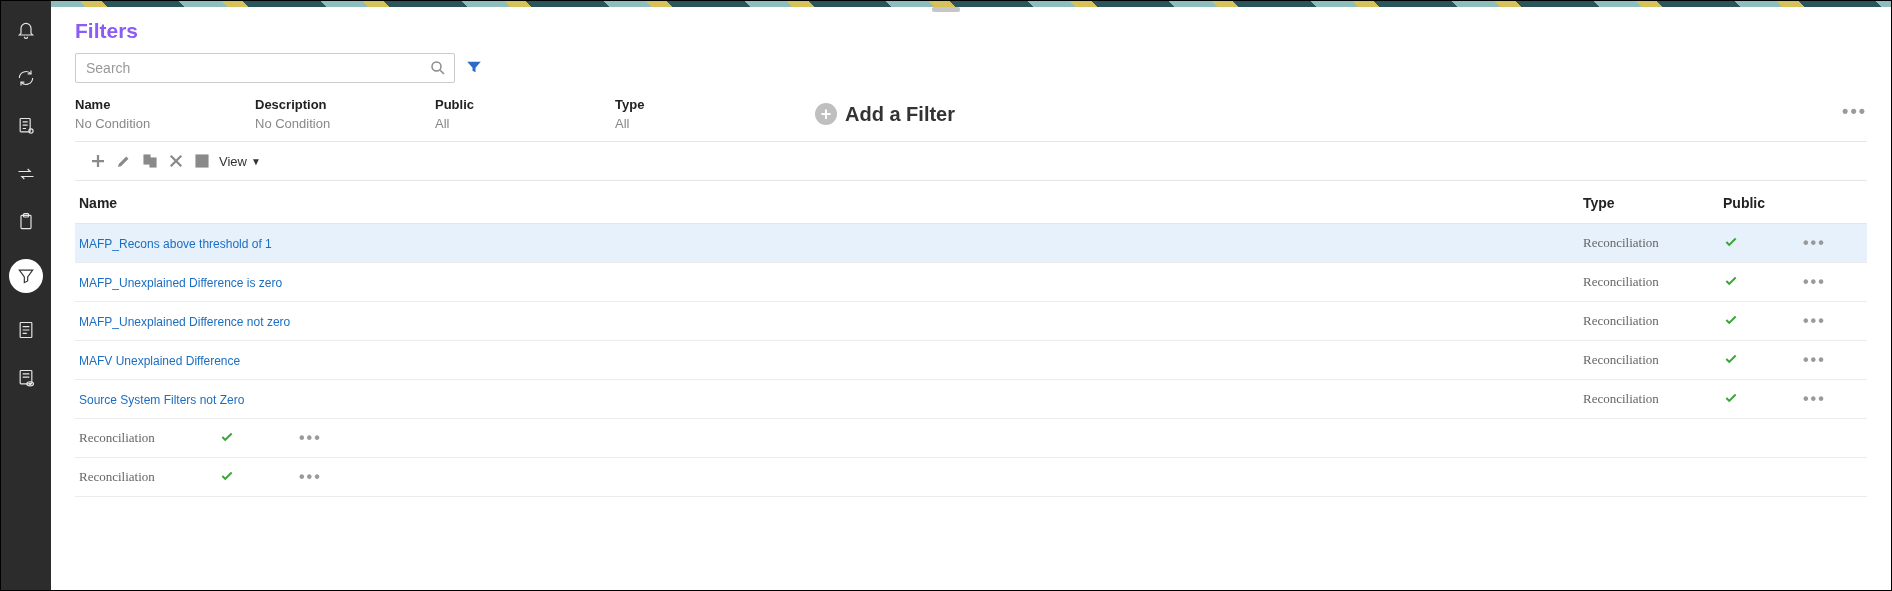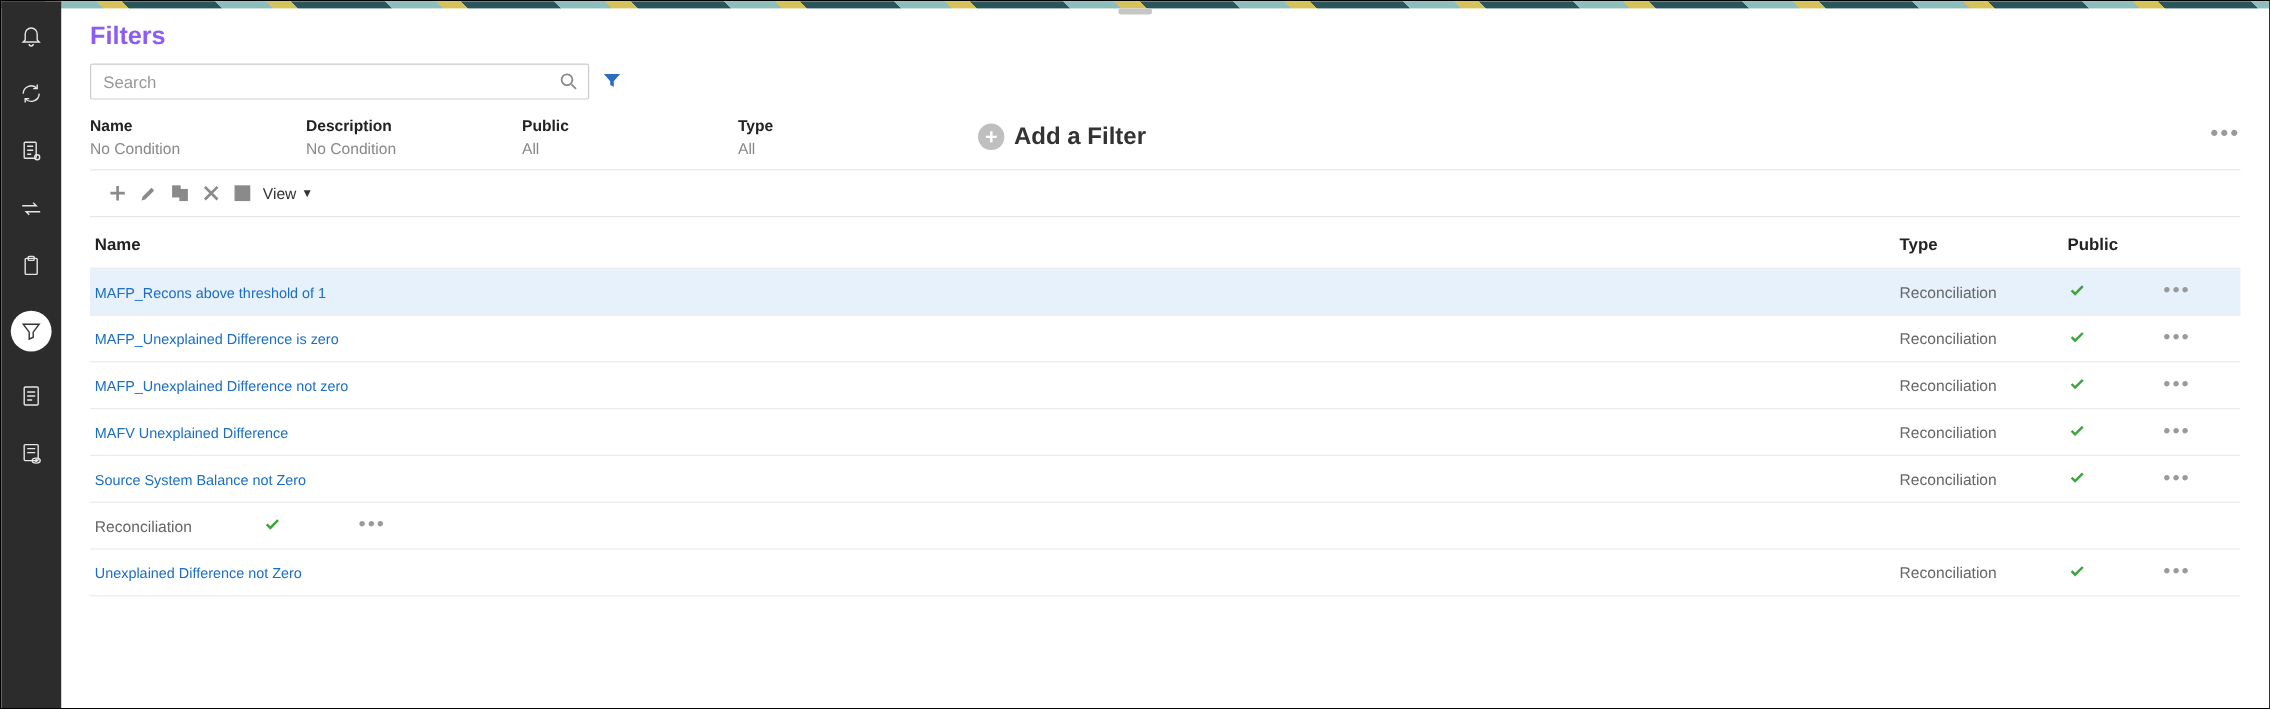--- a/index.html
+++ b/index.html
@@ -10,21 +10,21 @@
 
 .sidebar { width: 50px; background: #2c2c2c; display: flex; flex-direction: column; align-items: center; padding-top: 18px; gap: 26px; z-index: 10; }
 .sidebar .nav-icon { width: 22px; height: 22px; display: flex; align-items: center; justify-content: center; color: #e6e6e6; cursor: pointer; }
 .sidebar .nav-icon.active { width: 34px; height: 34px; border-radius: 50%; background: #fff; color: #333; }
 .sidebar svg { width: 20px; height: 20px; stroke: currentColor; fill: none; stroke-width: 1.4; }
 
 .main { flex: 1; padding: 18px 24px 0 24px; overflow: hidden; }
 .page-title { font-size: 21px; font-weight: 700; color: #8b5cf6; margin-bottom: 10px; }
 
 .search-row { display: flex; align-items: center; gap: 10px; margin-bottom: 4px; }
-.search-wrap { position: relative; width: 416px; }
+.search-wrap { position: relative; width: 380px; }
 .search-input { width: 100%; height: 30px; border: 1px solid #ccc; border-radius: 2px; padding: 0 34px 0 10px; font-size: 14px; color: #333; }
 .search-input::placeholder { color: #999; }
 .search-icon { position: absolute; right: 8px; top: 6px; color: #8a8a8a; }
 .filter-toggle { color: #2b6cc4; }
 
 .filter-bar { display: flex; align-items: flex-start; border-bottom: 1px solid #e6e6e6; padding: 10px 0 10px 0; position: relative; }
 .filter-col { margin-right: 60px; min-width: 120px; }
 .filter-col .lbl { font-weight: 700; font-size: 13px; color: #222; }
 .filter-col .val { font-size: 13px; color: #888; margin-top: 4px; }
 .add-filter { display: flex; align-items: center; gap: 8px; margin-left: 20px; align-self: center; cursor: pointer; }
@@ -41,21 +41,21 @@
 .grid { }
 .grid-header { display: flex; padding: 14px 4px 12px 4px; font-weight: 700; font-size: 14px; color: #222; border-bottom: 1px solid #e6e6e6; }
 .col-name { flex: 1; }
 .col-type { width: 140px; }
 .col-public { width: 80px; text-align: left; }
 .col-actions { width: 60px; }
 .grid-body { }
 .row { display: flex; align-items: center; padding: 10px 4px; border-bottom: 1px solid #ececec; }
 .row.selected { background: #e6f1fb; }
 .row .name a { color: #1b6ec2; text-decoration: none; font-size: 12px; }
-.row .type { color: #666; font-size: 13px; }
+.row .type { color: #666; font-size: 13px; font-family: Liberation Serif, serif; }
 .row .public { color: #3aa53a; }
 .row .actions { color: #9a9a9a; letter-spacing: 2px; font-size: 16px; font-weight: 700; cursor: pointer; }
 .check-svg { width: 16px; height: 14px; }
 </style>
 </head>
 <body>
 
 <div class="root">
   <div class="topstrip"></div>
   <div class="drag-handle"></div>
@@ -226,36 +226,35 @@
           </div>
           <div class="row">
             <div class="col-name name"><a href="#">MAFV Unexplained Difference</a></div>
             <div class="col-type type">Reconciliation</div>
             <div class="col-public public"><svg class="check-svg" viewBox="0 0 24 24" fill="none" stroke="#3aa53a" stroke-width="3.5">
                 <path d="M4 12l5 5L20 6"></path>
               </svg></div>
             <div class="col-actions actions">•••</div>
           </div>
           <div class="row">
-            <div class="col-name name"><a href="#">Source System Balance not Zero</a></div>
-            <div class="col-type type">Reconciliation</div>
-            <div class="col-public public"><svg class="check-svg" viewBox="0 0 24 24" fill="none" stroke="#3aa53a" stroke-width="3.5">
-                <path d="M4 12l5 5L20 6"></path>
-              </svg></div>
-            <div class="col-actions actions">•••</div>
-          </div>
-          <div class="row">
-            <div class="col-type type">Reconciliation</div>
-            <div class="col-public public"><svg class="check-svg" viewBox="0 0 24 24" fill="none" stroke="#3aa53a" stroke-width="3.5">
-                <path d="M4 12l5 5L20 6"></path>
-              </svg></div>
-            <div class="col-actions actions">•••</div>
-          </div>
-          <div class="row">
-            <div class="col-name name"><a href="#">Unexplained Difference not Zero</a></div>
+            <div class="col-name name"><a href="#">Source System Filters not Zero</a></div>
+            <div class="col-type type">Reconciliation</div>
+            <div class="col-public public"><svg class="check-svg" viewBox="0 0 24 24" fill="none" stroke="#3aa53a" stroke-width="3.5">
+                <path d="M4 12l5 5L20 6"></path>
+              </svg></div>
+            <div class="col-actions actions">•••</div>
+          </div>
+          <div class="row">
+            <div class="col-type type">Reconciliation</div>
+            <div class="col-public public"><svg class="check-svg" viewBox="0 0 24 24" fill="none" stroke="#3aa53a" stroke-width="3.5">
+                <path d="M4 12l5 5L20 6"></path>
+              </svg></div>
+            <div class="col-actions actions">•••</div>
+          </div>
+          <div class="row">
             <div class="col-type type">Reconciliation</div>
             <div class="col-public public"><svg class="check-svg" viewBox="0 0 24 24" fill="none" stroke="#3aa53a" stroke-width="3.5">
                 <path d="M4 12l5 5L20 6"></path>
               </svg></div>
             <div class="col-actions actions">•••</div>
           </div>
         </div>
     </div>
   </div>
 </div>

